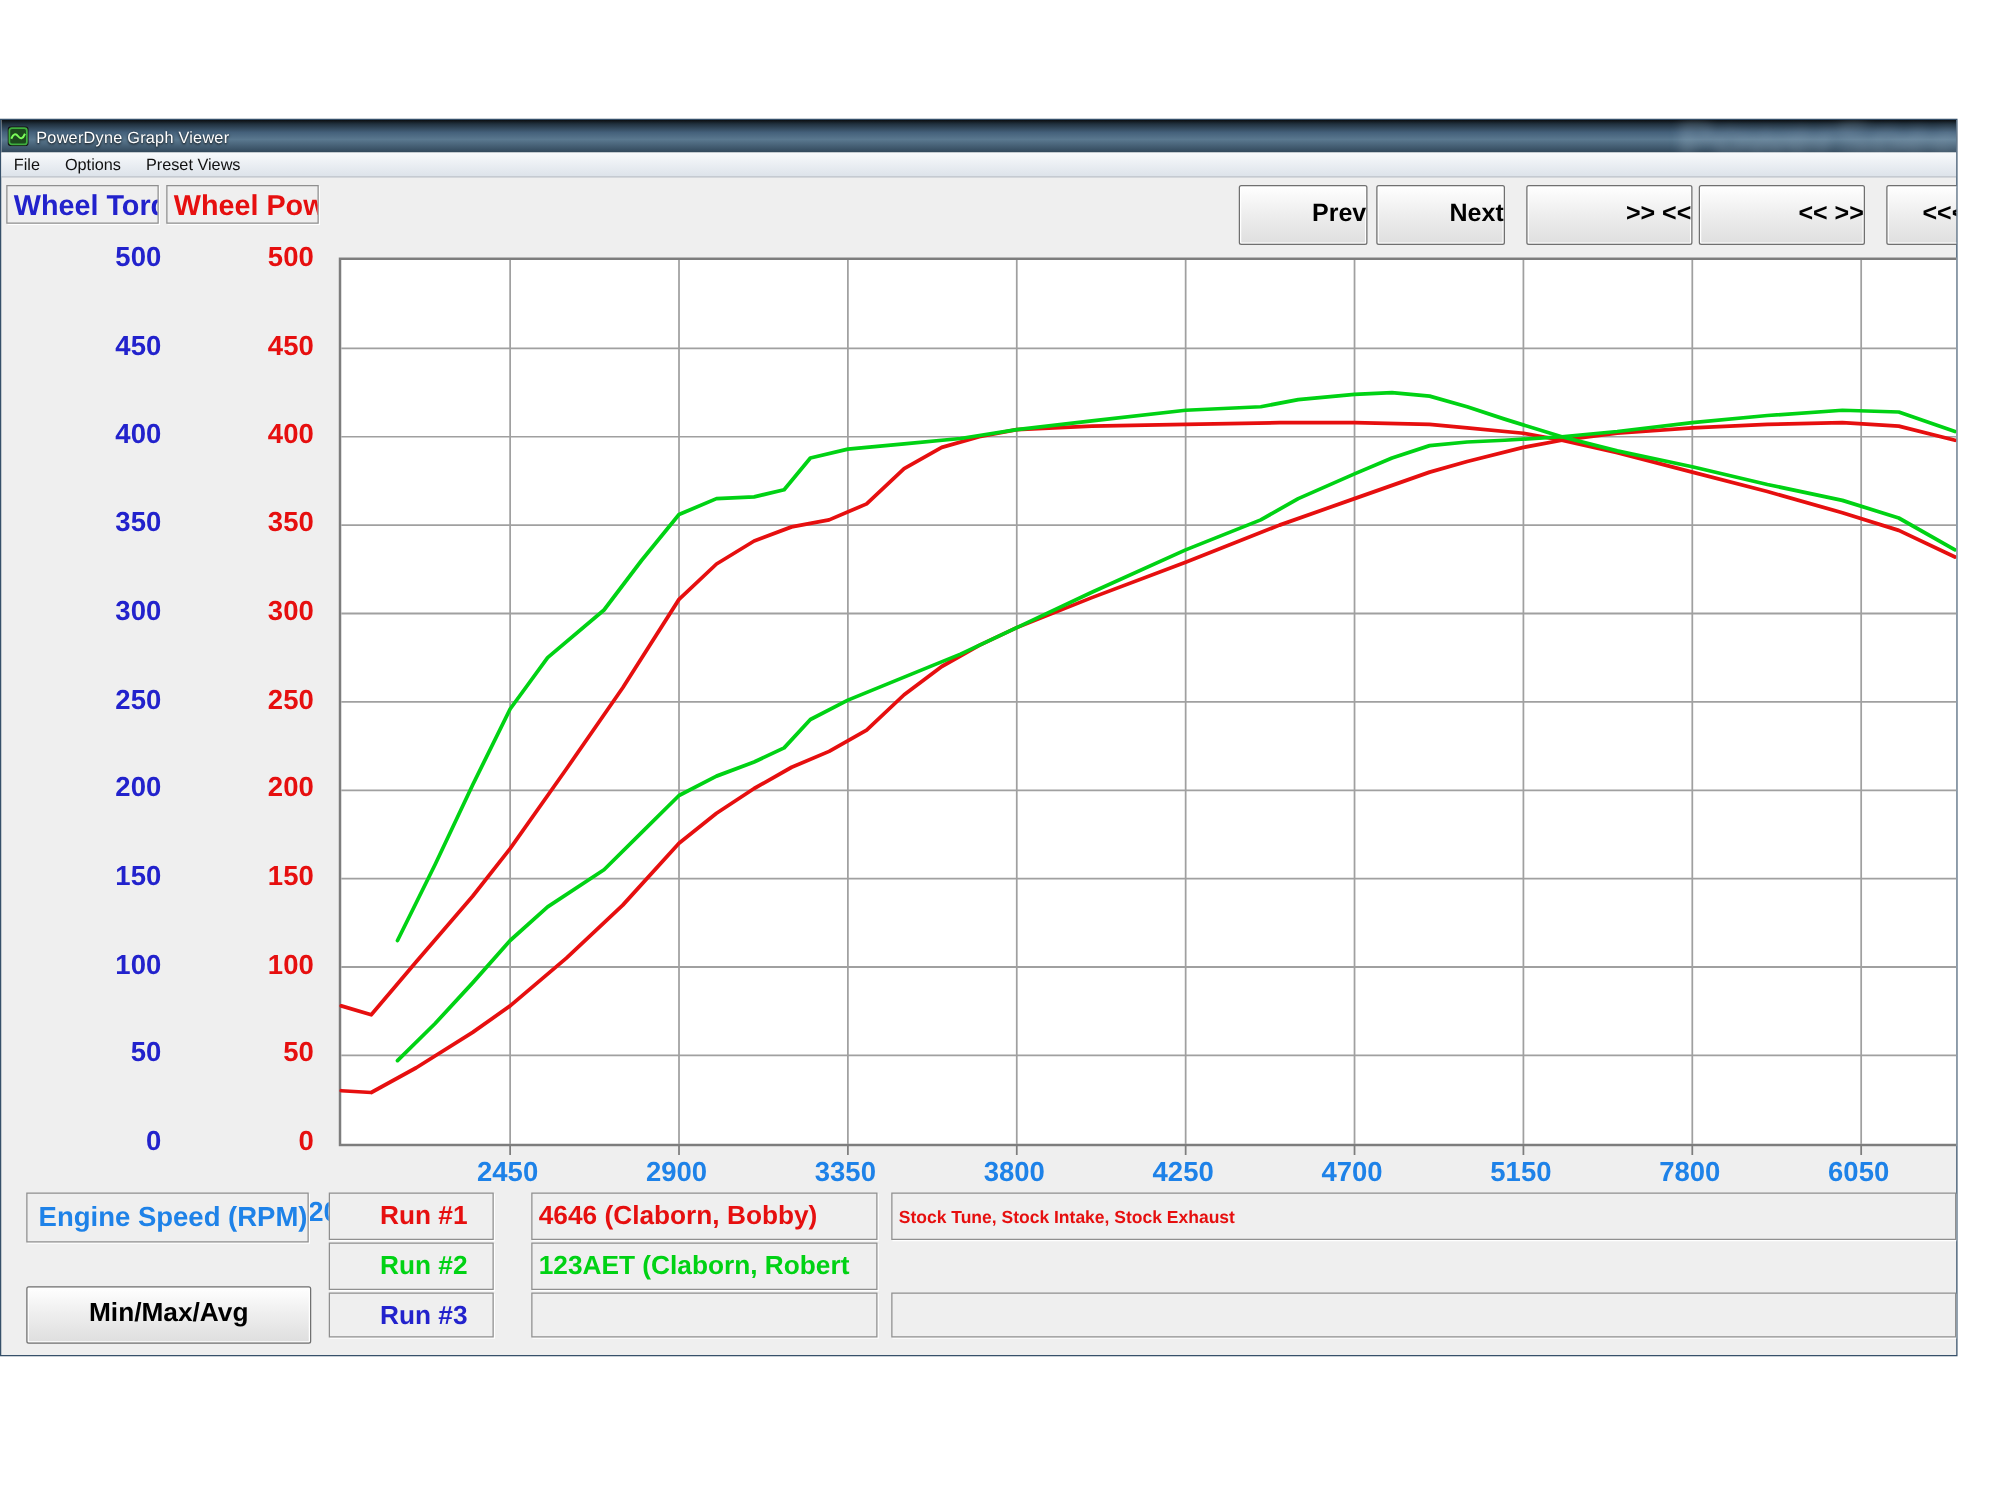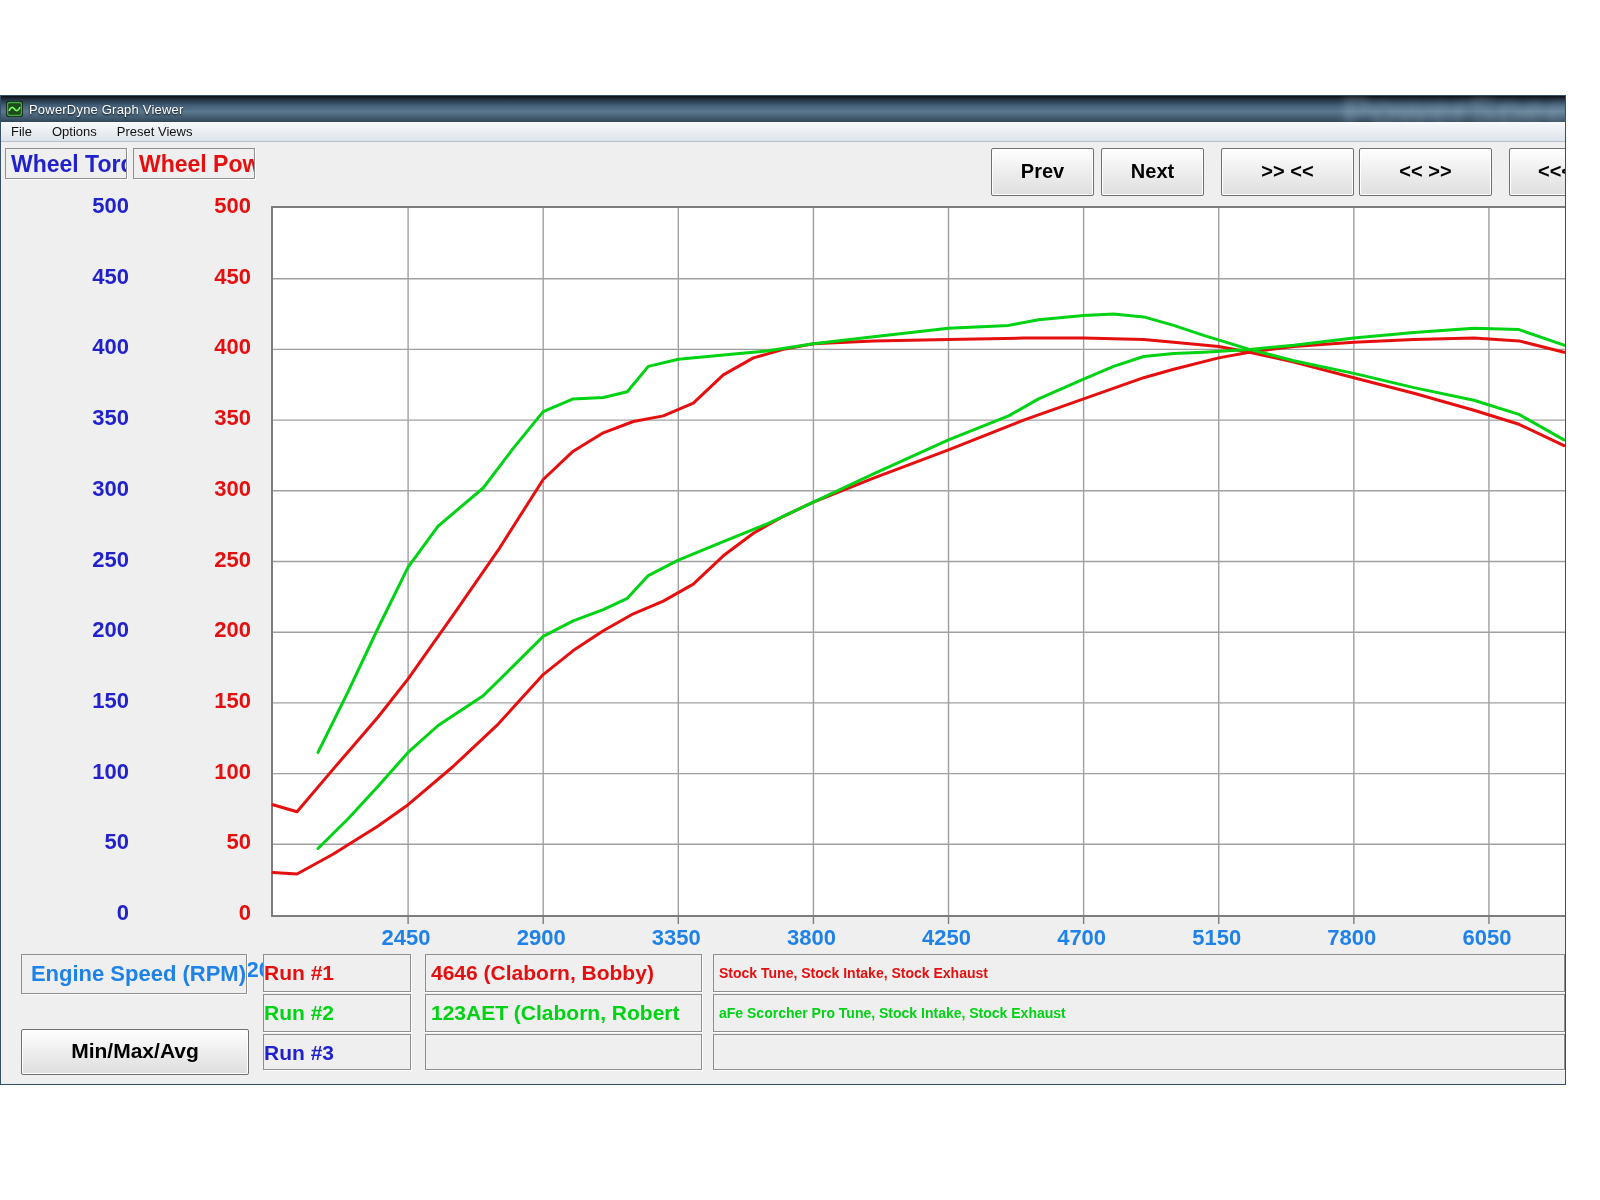--- a/index.html
+++ b/index.html
@@ -21,39 +21,39 @@
   .menuitem{padding:0 10px;cursor:default;}
   
   .hdrbox{position:absolute;top:52px;height:31px;background:#efefef;border:1px solid #8f8f8f;
      box-shadow:1px 1px 0 #ffffff;overflow:hidden;white-space:nowrap;
      font-weight:bold;font-size:23px;line-height:31px;padding-left:5px;box-sizing:border-box;}
   #wheel-torq{left:4px;width:122px;color:#2222cc;}
   #wheel-pow{left:132px;width:122px;color:#e60f0f;}
   
   .tbtn{position:absolute;top:52px;height:46px;border:1px solid #707070;border-radius:2px;
      background:linear-gradient(#ffffff,#efefef 45%,#dfdfdf);box-shadow:inset 0 0 0 1px #fff;
-     font-weight:bold;font-size:20px;color:#000;text-align:center;line-height:44px;cursor:pointer;
+     font-weight:bold;font-size:20px;color:#000;text-align:right;line-height:44px;cursor:pointer;
      font-family:"Liberation Sans",sans-serif;overflow:hidden;}
   
   #plot{position:absolute;left:270px;top:110px;width:1294px;height:707px;background:#ffffff;
      border:2px solid #7d7d7d;box-sizing:content-box;}
   #plot svg{overflow:visible;display:block;}
   .ylab{position:absolute;height:28px;line-height:28px;font-weight:bold;font-size:22px;text-align:right;}
   .xlab{position:absolute;width:96px;height:26px;line-height:26px;font-weight:bold;font-size:22px;
      text-align:center;color:#1e82e8;}
   
   .etched{position:absolute;background:#efefef;border:1px solid #8f8f8f;box-shadow:1px 1px 0 #ffffff;
      box-sizing:border-box;overflow:hidden;white-space:nowrap;font-weight:bold;}
   #engine-speed{left:20px;top:858px;width:226px;height:40px;color:#1e82e8;font-size:22px;
      line-height:38px;text-align:right;}
   #minmax{left:20px;top:933px;width:226px;height:44px;border:1px solid #707070;border-radius:2px;
      background:linear-gradient(#ffffff,#efefef 45%,#dedede);box-shadow:inset 0 0 0 1px #fff;
      font-weight:bold;font-size:21px;color:#000;text-align:center;line-height:42px;cursor:pointer;
      position:absolute;}
-  .runlabel{left:262px;width:148px;font-size:21px;line-height:36px;text-align:left;padding-right:8px;}
+  .runlabel{left:262px;width:132px;font-size:21px;line-height:36px;text-align:right;padding-right:20px;}
   .runname{left:424px;width:277px;font-size:21px;line-height:36px;padding-left:5px;}
   .rundesc{left:712px;width:852px;font-size:14px;line-height:36px;padding-left:5px;}
   .row0{top:858px;height:38px;}
   .row1{top:898px;height:38px;}
   .row2{top:938px;height:36px;}
 </style>
 </head>
 <body>
 
 <div id="stage">
@@ -160,20 +160,19 @@
 
     <div id="engine-speed" class="etched">Engine Speed (RPM)</div>
     <div id="minmax">Min/Max/Avg</div>
 
     <div class="etched runlabel row0" style="color: rgb(230, 15, 15);">Run #1</div>
     <div class="etched runname  row0" style="color: rgb(230, 15, 15);">4646 (Claborn, Bobby)</div>
     <div class="etched rundesc  row0" style="color: rgb(230, 15, 15);">Stock Tune, Stock Intake, Stock Exhaust</div>
 
     <div class="etched runlabel row1" style="color: rgb(0, 210, 20);">Run #2</div>
     <div class="etched runname  row1" style="color: rgb(0, 210, 20);">123AET (Claborn, Robert</div>
-    <div class="etched rundesc  row1" style="color: rgb(0, 210, 20);">aFe Scorcher Pro Tune, Stock Intake, Stock Exhaust</div>
 
     <div class="etched runlabel row2" style="color: rgb(34, 34, 204);">Run #3</div>
     <div class="etched runname  row2" style="color: rgb(34, 34, 204);"></div>
     <div class="etched rundesc  row2" style="color: rgb(34, 34, 204);"></div>
 
   </div>
 </div>
 
 </body></html>

